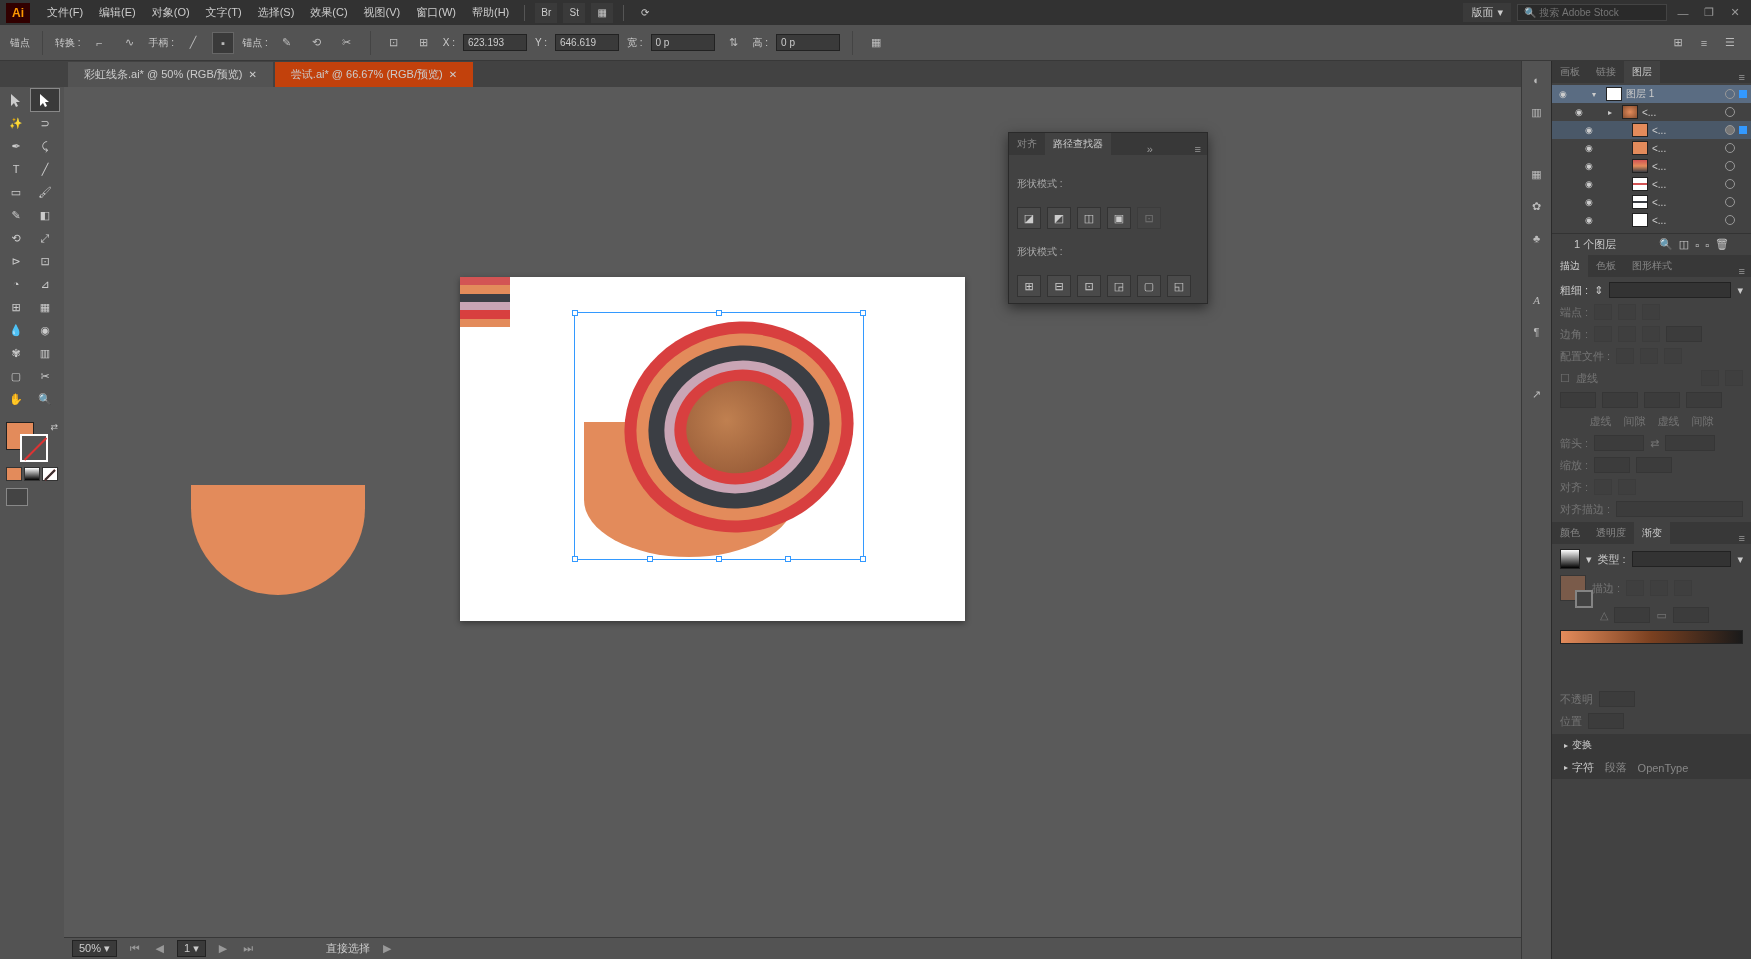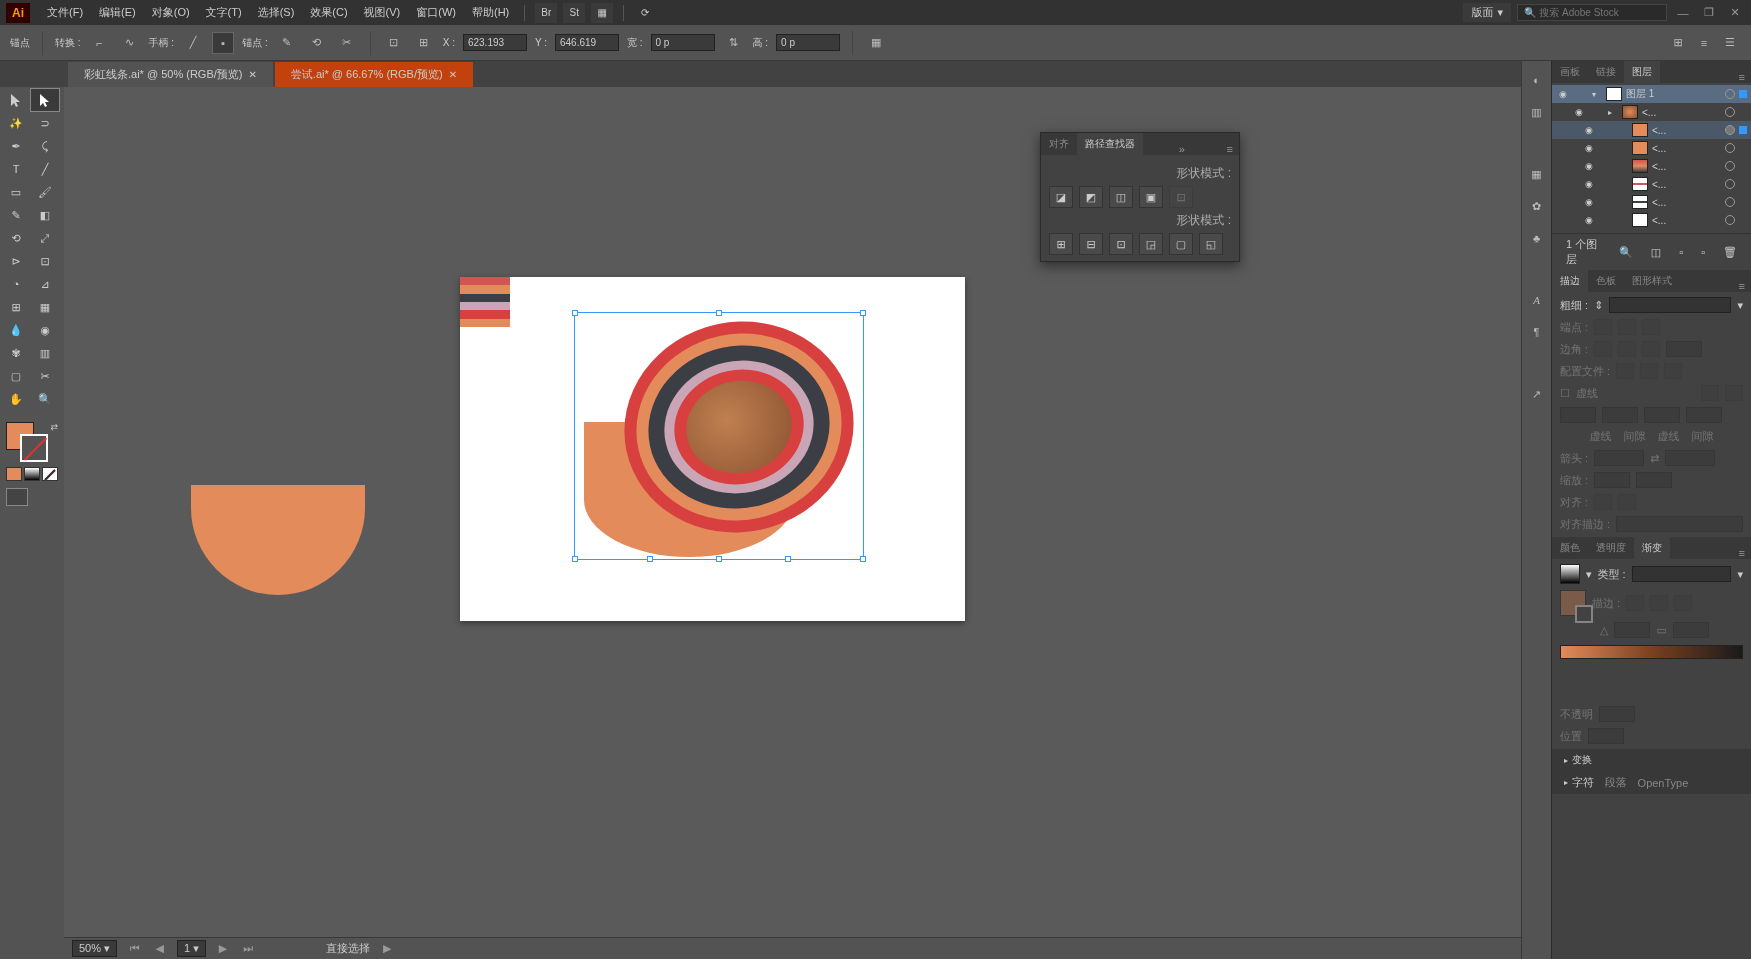--- a/index.html
+++ b/index.html
@@ -81,35 +81,35 @@
 .layer-row { display: flex; align-items: center; height: 18px; padding: 0 4px; gap: 4px; }
 .layer-row.sel { background: #5a6c82; }
 .layer-row.sub-sel { background: #4a5868; }
 .eye { width: 14px; text-align: center; font-size: 9px; }
 .lock { width: 14px; }
 .disclosure { width: 10px; font-size: 8px; }
 .layer-thumb { width: 16px; height: 14px; border: 1px solid #222; background: #fff; }
 .layer-name { flex: 1; font-size: 10px; }
 .target { width: 10px; height: 10px; border: 1px solid #999; border-radius: 50%; }
 .sel-ind { width: 8px; height: 8px; }
-.layer-footer { display: flex; align-items: center; padding: 3px 14px; gap: 18px; border-top: 1px solid #333; font-size: 10px; }
+.layer-footer { display: flex; align-items: center; padding: 3px 22px; gap: 6px; border-top: 1px solid #333; font-size: 10px; }
 .layer-footer span:first-child { margin-right: auto; }
 
 .stroke-row, .grad-row { display: flex; align-items: center; padding: 3px 8px; gap: 6px; font-size: 10px; color: #888; }
 .disabled { opacity: 0.35; }
 .mini-btn { width: 18px; height: 16px; border: 1px solid #333; background: #3a3a3a; }
 .mini-field { background: #333; border: 1px solid #222; width: 36px; height: 16px; }
 .wide-field { background: #333; border: 1px solid #222; flex: 1; height: 16px; }
 
 .gradient-bar { height: 14px; margin: 4px 8px; background: linear-gradient(90deg, #E38B5B, #7a4020, #1a1a1a); border: 1px solid #222; }
 
-.floating-panel { position: absolute; left: 1040px; top: 132px; width: 200px; background: #424242; border: 1px solid #2a2a2a; box-shadow: 0 4px 12px rgba(0,0,0,0.5); }
+.floating-panel { position: absolute; left: 1008px; top: 132px; width: 200px; background: #424242; border: 1px solid #2a2a2a; box-shadow: 0 4px 12px rgba(0,0,0,0.5); }
 .float-tabs { display: flex; background: #383838; height: 22px; align-items: flex-end; }
 .pf-body { padding: 6px 8px; }
-.pf-label { font-size: 12px; color: #aaa; margin: 4px 0; text-align: right; }
+.pf-label { font-size: 10px; color: #aaa; margin: 16px 0; }
 .pf-row { display: flex; gap: 6px; }
 .pf-btn { width: 24px; height: 22px; border: 1px solid #333; background: #4a4a4a; display: flex; align-items: center; justify-content: center; }
 
 .collapse-title { padding: 4px 12px; background: #383838; font-size: 10px; display: flex; align-items: center; gap: 4px; }
 .collapse-title::before { content: "▸"; font-size: 8px; }
 
 .slider-area { height: 40px; margin: 0 8px; position: relative; }
 </style>
 </head>
 <body>

